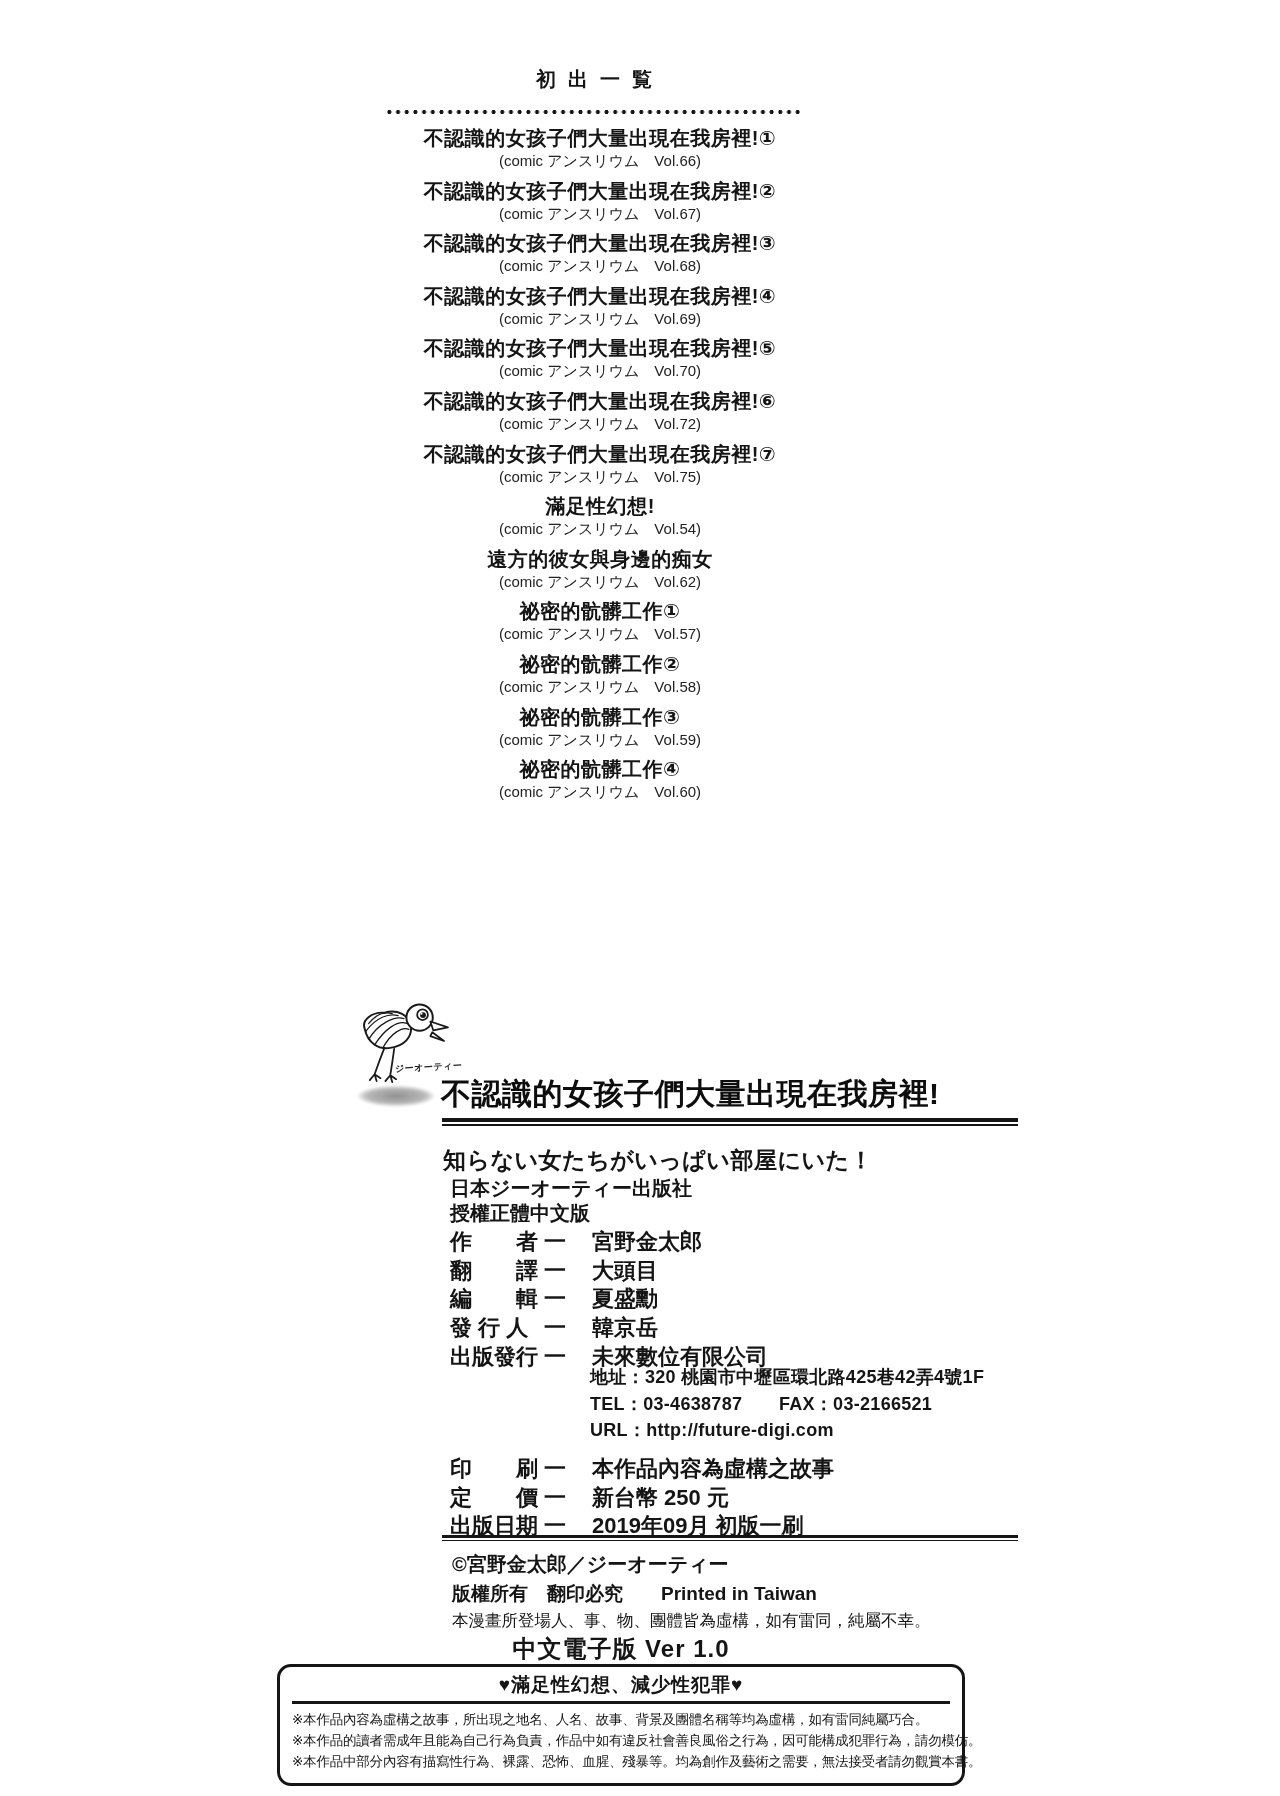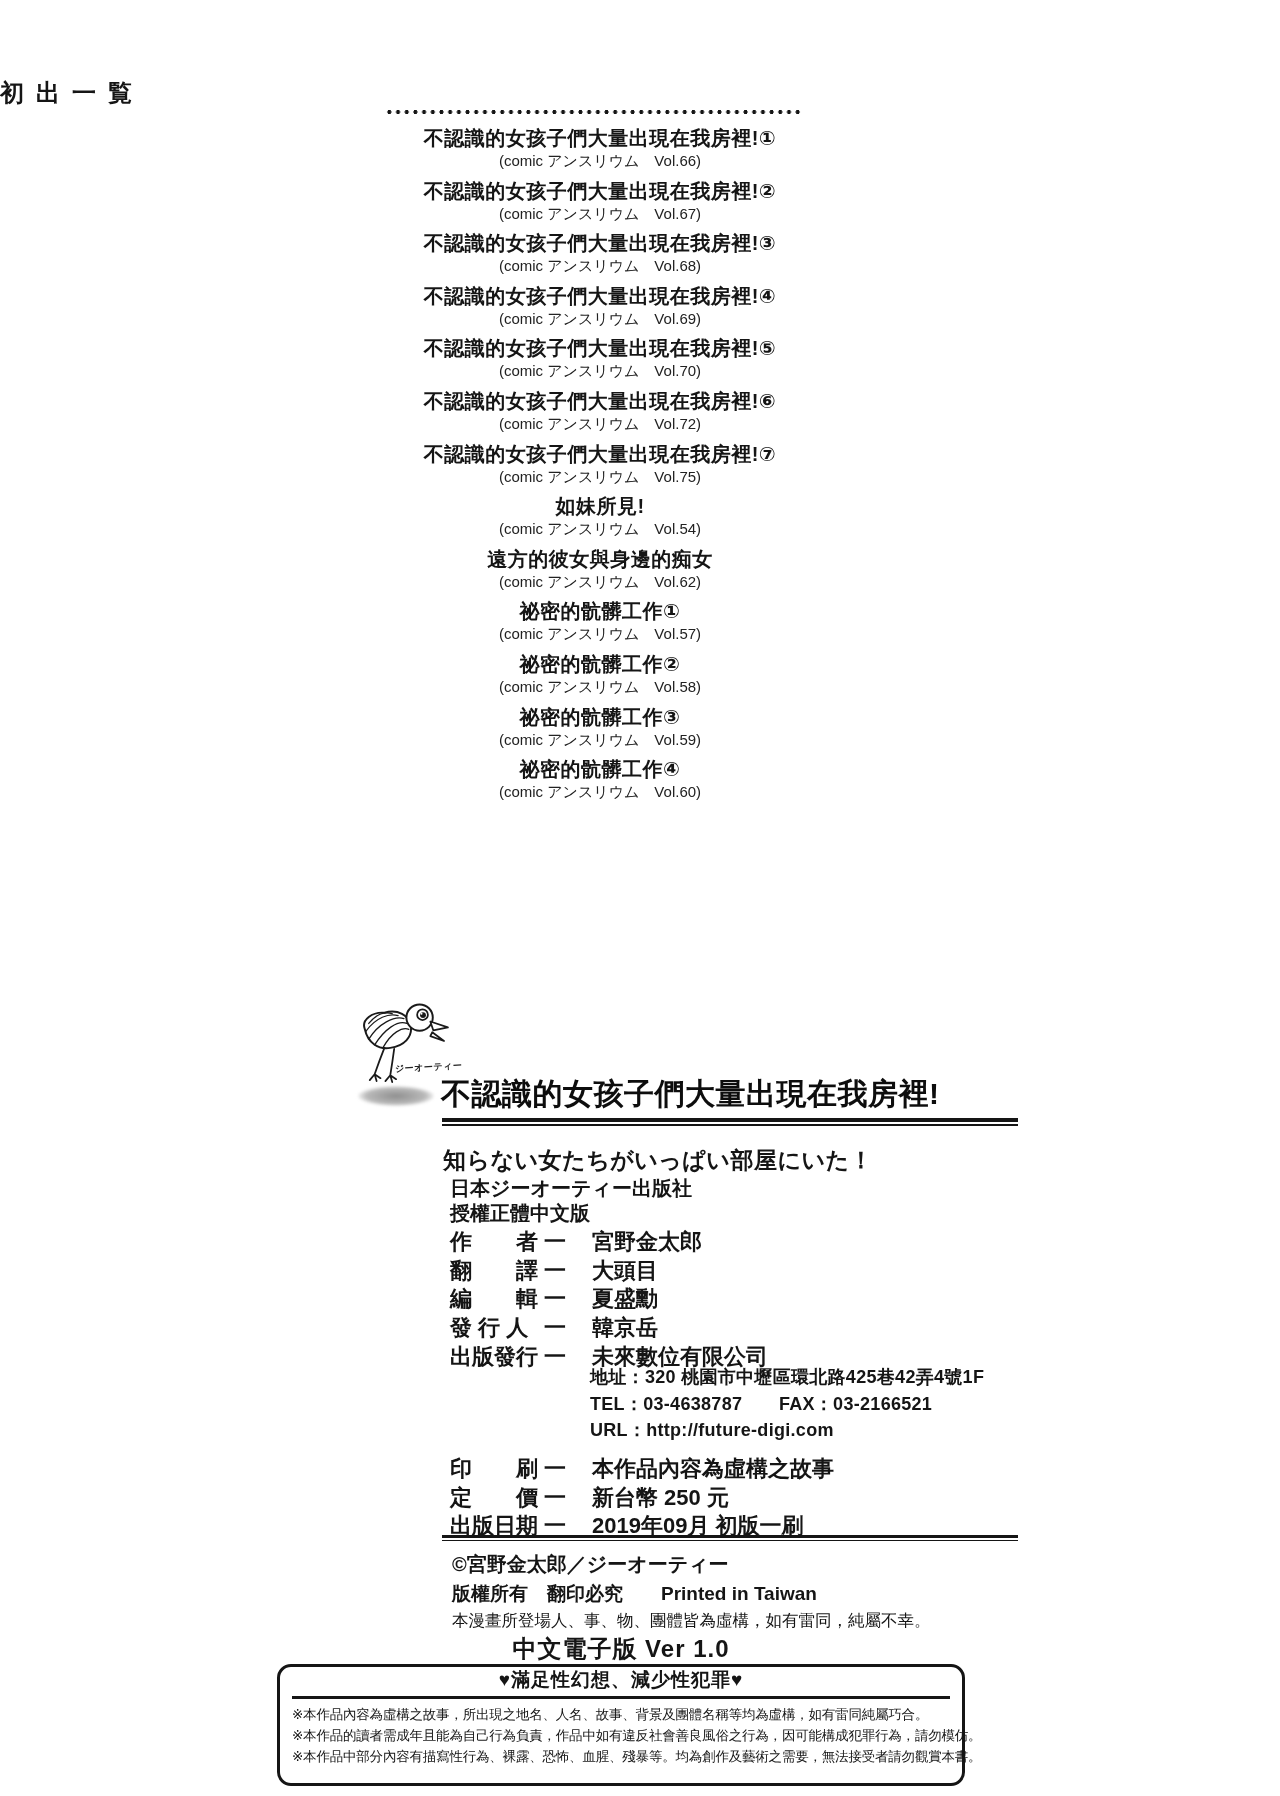--- a/index.html
+++ b/index.html
@@ -6,22 +6,22 @@
   .page{
     position:relative;
     width:1280px;height:1796px;
     background:#ffffff;
     overflow:hidden;
     font-family:"Liberation Sans","DejaVu Sans",sans-serif;
     color:#151515;
   }
   
   .list-title{
-    position:absolute;top:77px;left:0;width:1200px;
-    text-align:left;font-size:24px;font-weight:600;letter-spacing:12px;
+    position:absolute;top:66px;left:0;width:1200px;
+    text-align:center;font-size:20px;font-weight:600;letter-spacing:12px;
   }
   .dotted{
     position:absolute;top:108px;left:385px;width:417px;height:6px;
     background-image:radial-gradient(circle,#151515 1.9px,rgba(0,0,0,0) 2.1px);
     background-size:8.7px 6px;background-repeat:repeat-x;background-position:0 1px;
   }
   .entries{position:absolute;top:126px;left:0;width:1200px;text-align:center;}
   .entry{height:52.6px;}
   .e-title{font-size:20px;font-weight:700;line-height:24px;letter-spacing:0.5px;}
   .e-src{font-size:15px;font-weight:500;line-height:21px;color:#222;}
@@ -55,21 +55,21 @@
   
   .copyright{position:absolute;left:452px;top:1551px;font-size:20px;font-weight:600;}
   .rights{position:absolute;left:452px;top:1581px;font-size:19px;font-weight:600;}
   .disclaimer{position:absolute;left:452px;top:1610px;font-size:16.5px;font-weight:500;}
   .edition{position:absolute;left:277px;top:1633px;width:688px;text-align:center;font-size:24px;font-weight:600;letter-spacing:1px;}
   
   .warnbox{
     position:absolute;left:277px;top:1664px;width:688px;height:122px;
     box-sizing:border-box;border:3px solid #151515;border-radius:14px;background:#fff;
   }
-  .wb-head{text-align:center;font-size:19px;font-weight:800;letter-spacing:1px;}
+  .wb-head{padding-top:5px;text-align:center;font-size:19px;font-weight:800;letter-spacing:1px;}
   .wb-rule{margin:3px 12px 5px 12px;border-top:3px solid #151515;}
   .wb-lines{padding:0 12px;}
   .wb-line{font-size:13.5px;font-weight:500;line-height:21px;white-space:nowrap;letter-spacing:-0.2px;}
 </style>
 </head>
 <body>
 
 <div class="page">
 
   <div class="list-title">初出一覧</div>
@@ -105,21 +105,21 @@
         <div class="e-title">不認識的女孩子們大量出現在我房裡!⑥</div>
         <div class="e-src">(comic アンスリウム　Vol.72)</div>
       </div>
 
       <div class="entry">
         <div class="e-title">不認識的女孩子們大量出現在我房裡!⑦</div>
         <div class="e-src">(comic アンスリウム　Vol.75)</div>
       </div>
 
       <div class="entry">
-        <div class="e-title">如妹所見!</div>
+        <div class="e-title">滿足性幻想!</div>
         <div class="e-src">(comic アンスリウム　Vol.54)</div>
       </div>
 
       <div class="entry">
         <div class="e-title">遠方的彼女與身邊的痴女</div>
         <div class="e-src">(comic アンスリウム　Vol.62)</div>
       </div>
 
       <div class="entry">
         <div class="e-title">祕密的骯髒工作①</div>

